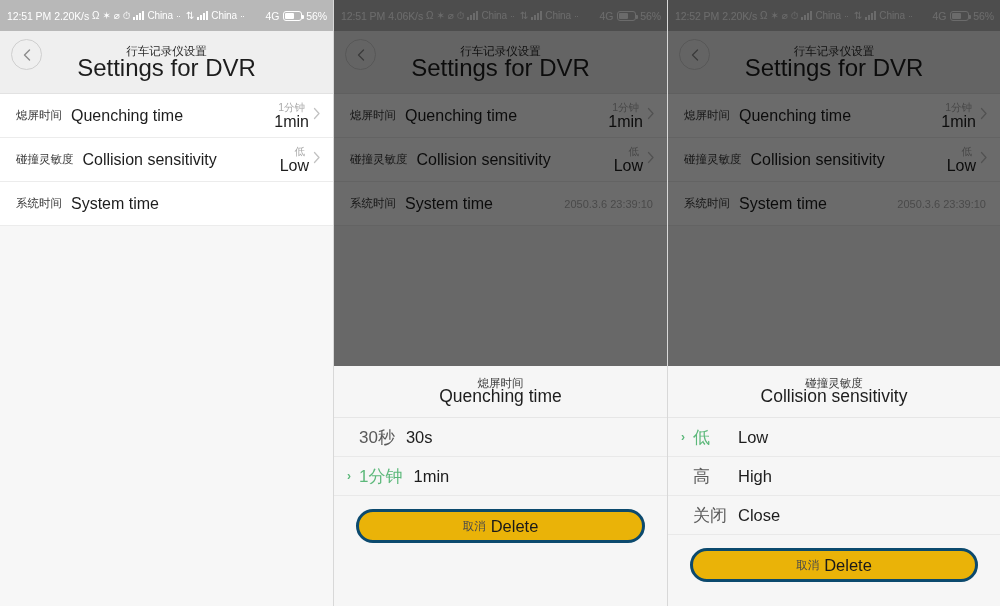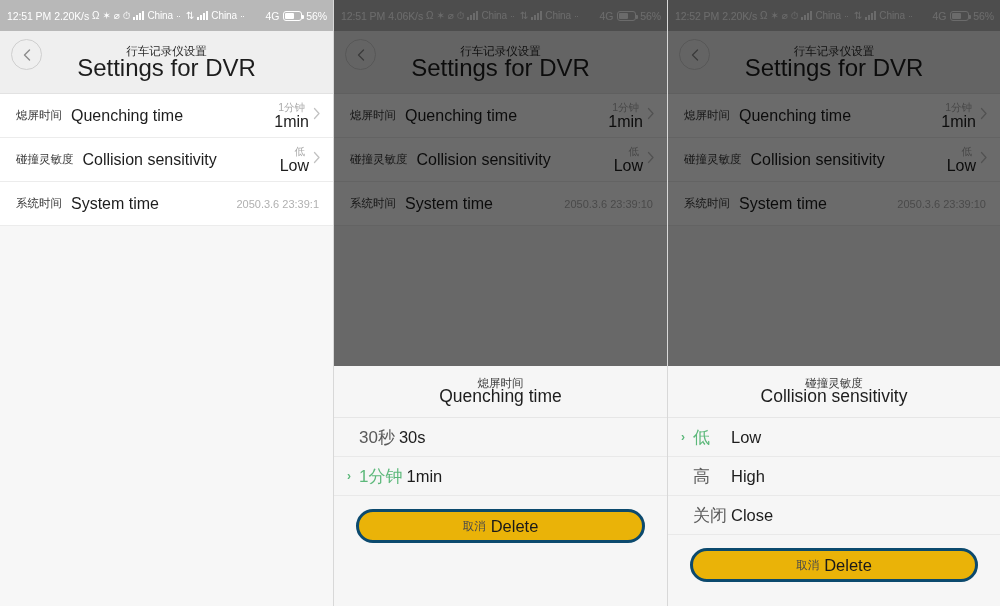--- a/index.html
+++ b/index.html
@@ -76,21 +76,21 @@
                 align-items: center; justify-content: center;
                 border-bottom: 1px solid #e6e6e6; line-height: 1; }
   .sheet-cn { font-size: 11.5px; color: #3a3a3a; }
   .sheet-en { font-size: 17.5px; color: #1d1d1d; margin-top: -1px; }
   .opt { height: 39px; display: flex; align-items: center; padding-left: 13px;
          border-bottom: 1px solid #e9e9e9; position: relative; }
   .opt-mark { width: 12px; font-size: 12px; color: #5cb87a; font-weight: bold;
               display: flex; align-items: center; }
   .opt-cn { font-size: 17px; color: #595959; min-width: 34px; }
   .opt-cn.sel { color: #5cb87a; }
-  .opt-en { font-size: 16.5px; color: #1d1d1d; margin-left: 4px; }
+  .opt-en { font-size: 16.5px; color: #1d1d1d; margin-left: 11px; }
   .sheet-actions { padding: 13px 22px 0 22px; }
   .delete-btn { height: 34px; background: #eab308; border-radius: 17px;
                 display: flex; align-items: center; justify-content: center;
                 border: 3px solid #0c4a6e; }
   .del-cn { font-size: 11.5px; color: #4a4a4a; }
   .del-en { font-size: 16.5px; color: #1a1a1a; margin-left: 5px; }
 </style>
 </head>
 <body>
 
@@ -170,23 +170,20 @@
             <span class="chev">
               <svg width="8" height="13" viewBox="0 0 8 13">
                 <polyline points="1.5,1.5 6,6.5 1.5,11.5" fill="none" stroke="#c2c2c2" stroke-width="1.3" stroke-linecap="round" stroke-linejoin="round"></polyline>
               </svg>
             </span>
           </div>
         </div>
         <div class="row">
           <span class="row-cn">系统时间</span>
           <span class="row-en">System time</span>
-          <div class="row-right">
-            <span class="timeval">2050.3.6 23:39:1</span>
-          </div>
         </div>
       </div>
     </div>
     <div class="panel">
       <div class="statusbar">
         <div class="sb-left">
           <span>12:51 PM</span>
           <span>4.06K/s</span>
           <span class="sb-ico">Ω</span>
           <span class="sb-ico">✶</span>

